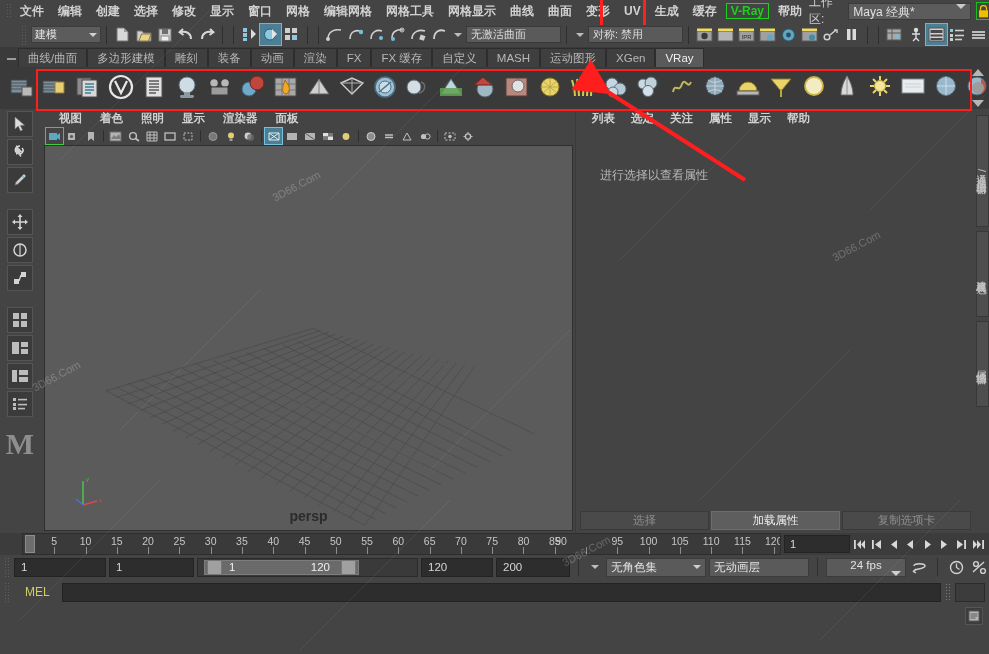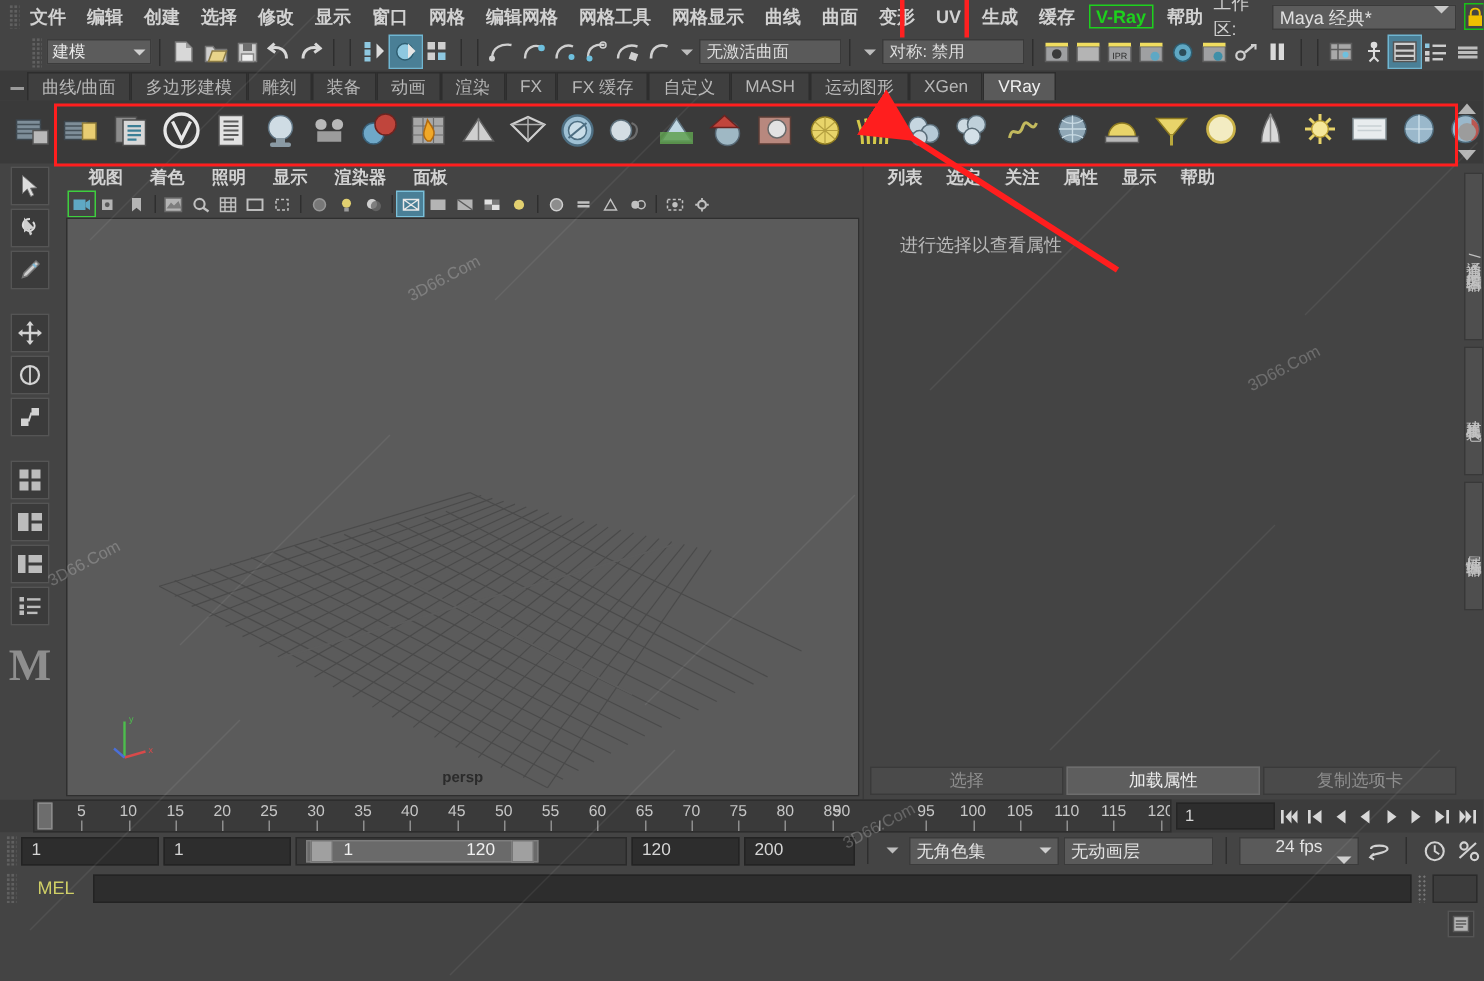--- a/index.html
+++ b/index.html
@@ -73,28 +73,28 @@
   .maya-logo{margin-top:10px;font-size:30px;font-weight:bold;color:#8e8e8e;font-family:"Liberation Serif",serif;line-height:1;}
 
   .viewport-wrap{flex:1;display:flex;flex-direction:column;background:#444;}
   .vp-menu{height:18px;display:flex;align-items:center;padding-left:10px;gap:0px;}
   .vp-menu .menu-item{font-size:11.5px;padding:1px 9px;}
   .vp-tools{height:18px;display:flex;align-items:center;padding-left:6px;background:#444;}
   .vtb{width:17px;height:16px;display:flex;align-items:center;justify-content:center;flex:none;margin-right:1px;}
   .vtb.on{background:#4a7f96;outline:1px solid #79c0da;}
   .viewport{flex:1;margin:0 2px 2px 4px;background:#5b5b5b;position:relative;overflow:hidden;border:1px solid #2f2f2f;}
   .persp-label{position:absolute;bottom:6px;left:50%;transform:translateX(-50%);
-               font-size:10px;font-weight:bold;color:#2b2b2b;}
+               font-size:14px;font-weight:bold;color:#2b2b2b;}
   .axis{position:absolute;left:30px;bottom:20px;}
 
   .ae{width:400px;background:#444;display:flex;flex-direction:column;border-left:1px solid #3a3a3a;}
   .ae-menu{height:18px;display:flex;align-items:center;padding-left:8px;}
   .ae-menu .menu-item{font-size:11.5px;padding:1px 8px;}
   .ae-body{flex:1;position:relative;}
-  .ae-msg{position:absolute;left:24px;top:28px;font-size:12px;color:#b9b9b9;}
+  .ae-msg{position:absolute;left:24px;top:40px;font-size:12px;color:#b9b9b9;}
   .ae-buttons{height:22px;display:flex;align-items:center;padding:0 4px 3px 4px;gap:2px;}
   .ae-btn{flex:1;height:19px;background:#4a4a4a;border:1px solid #3a3a3a;display:flex;align-items:center;
           justify-content:center;font-size:11.5px;color:#8e8e8e;}
   .ae-btn.primary{background:#5e5e5e;color:#ededed;border:1px solid #6d6d6d;}
 
   .right-tabs{width:14px;background:#444;display:flex;flex-direction:column;align-items:center;padding-top:6px;gap:4px;}
   .rtab{writing-mode:vertical-rl;font-size:10.5px;color:#c2c2c2;background:#4e4e4e;border:1px solid #383838;
         padding:6px 0px;width:13px;display:flex;align-items:center;justify-content:center;letter-spacing:1px;}
 
   

